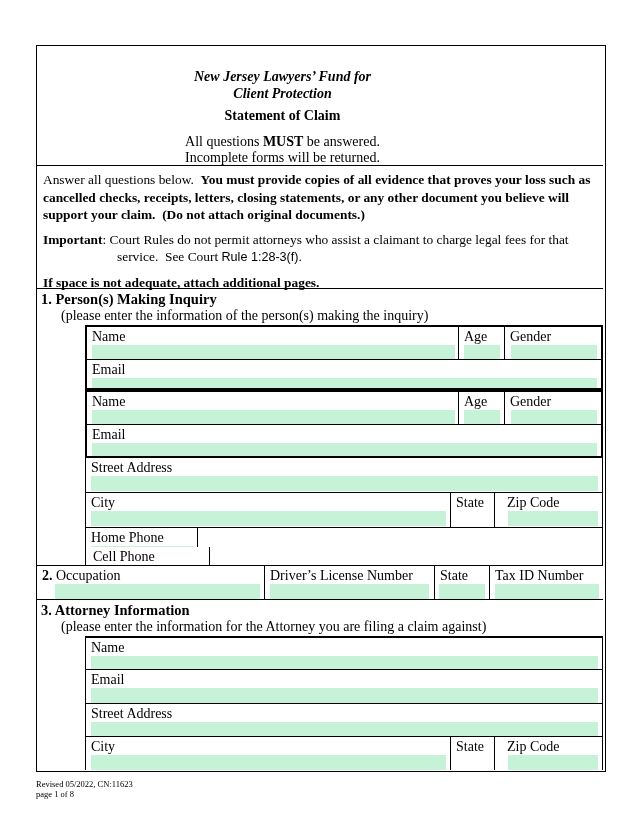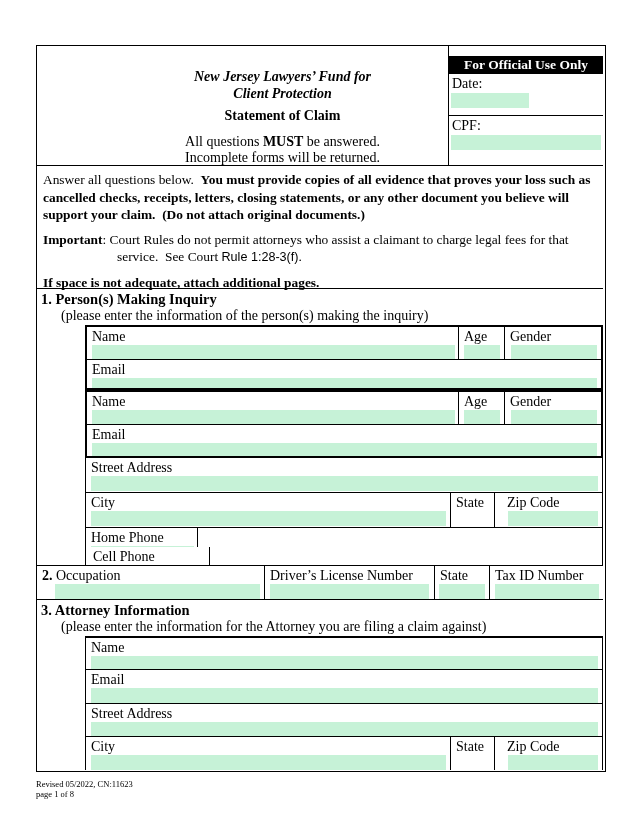--- a/index.html
+++ b/index.html
@@ -110,28 +110,20 @@
   <div class="outline">
 
     <div id="title-block">
       <div class="t1">New Jersey Lawyers’ Fund for</div>
       <div class="t1">Client Protection</div>
       <div class="t-main">Statement of Claim</div>
       <div class="t-note first"><span>All questions </span><b>MUST</b><span> be answered.</span></div>
       <div class="t-note">Incomplete forms will be returned.</div>
     </div>
 
-    <div id="official-box">
-      <div class="banner">For Official Use Only</div>
-      <span class="ob-label">Date:</span>
-      <div class="ob-fld" id="date-fld"></div>
-      <div class="ob-divider"></div>
-      <span class="ob-label">CPF:</span>
-      <div class="ob-fld"></div>
-    </div>
 
     <div id="instructions">
       <p><span>Answer all questions below.&nbsp; </span><b class="ins">You must provide copies of all evidence that proves your loss such as cancelled checks, receipts, letters, closing statements, or any other document you believe will support your claim.&nbsp; (Do not attach original documents.)</b></p>
       <p class="hang"><b class="ins">Important</b><span>: Court Rules do not permit attorneys who assist a claimant to charge legal fees for that service.&nbsp; See Court </span><span class="sans">Rule 1:28-3(f)</span><span>.</span></p>
       <p><b class="ins">If space is not adequate, attach additional pages.</b></p>
     </div>
 
     <div class="sec-head" id="sec1-head">
       <span class="sec-title">1. Person(s) Making Inquiry</span>
       <span class="sec-sub">(please enter the information of the person(s) making the inquiry)</span>

